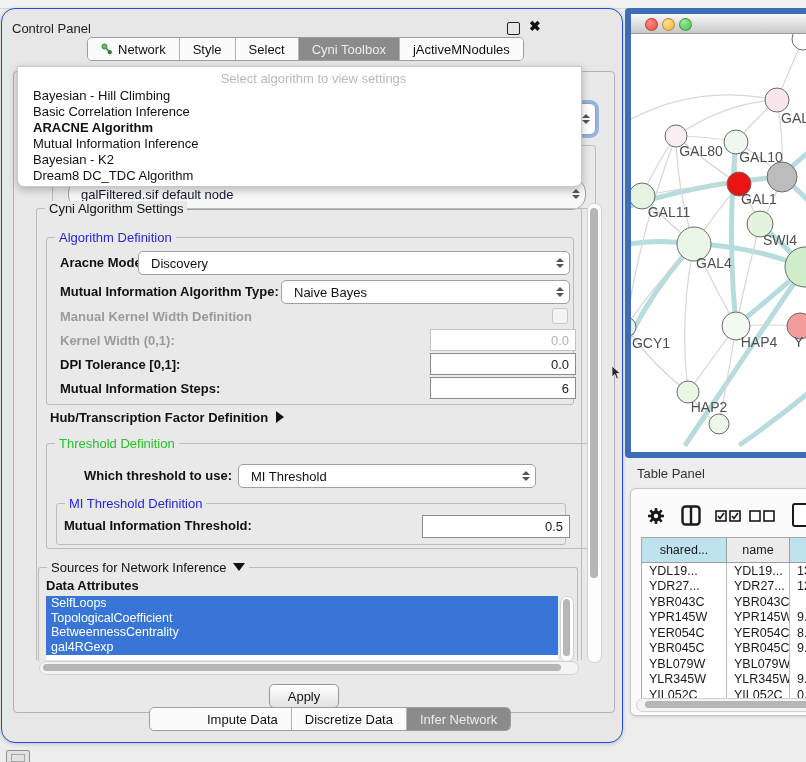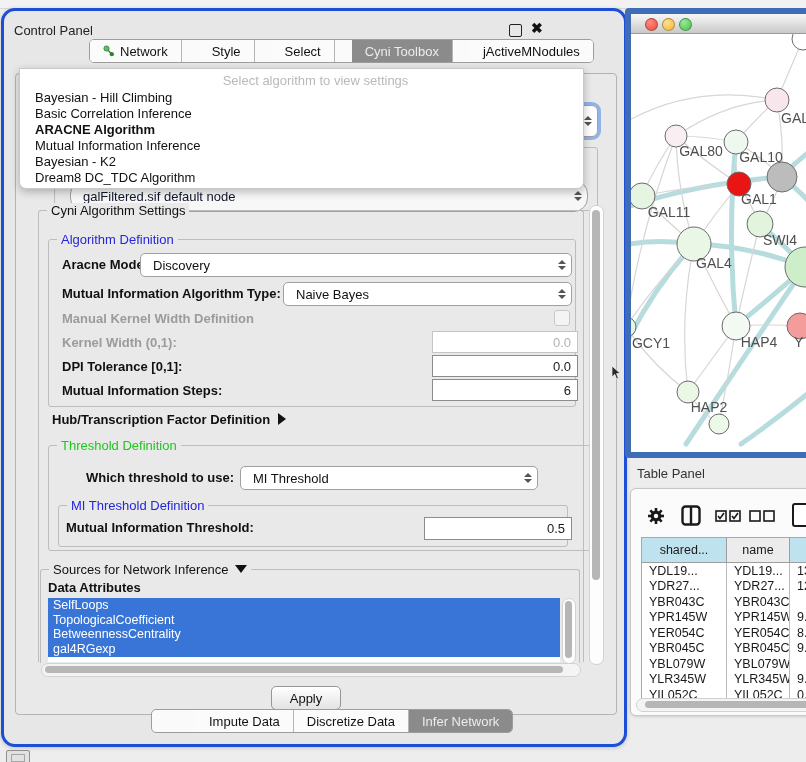--- a/index.html
+++ b/index.html
@@ -2,21 +2,21 @@
 <html><head>
 <meta charset="utf-8">
 <style>
   html,body{margin:0;padding:0;background:#ededed;}
   .screen{position:relative;width:806px;height:762px;overflow:hidden;background:#ededed;
           font-family:"Liberation Sans",sans-serif;color:#1a1a1a;}
   .abs{position:absolute;}
 
   
   .topstrip{left:0;top:0;width:806px;height:8px;background:#f2f2f2;border-bottom:1px solid #d8d8d8;}
-  .cpwin{left:1px;top:8px;width:620px;height:733px;background:#e7e7e7;border:3px solid #1d4ed8;
+  .cpwin{left:1px;top:8px;width:620px;height:733px;background:#e7e7e7;border:1px solid #1d4ed8;
          border-radius:14px;box-shadow:0 1px 4px rgba(0,0,0,.18);}
   .cp-title{left:10px;top:12px;font-size:13px;color:#222;}
   .float-btn{left:505px;top:13px;width:11px;height:11px;border:1.5px solid #222;border-radius:2px;background:transparent;}
   .close-btn{left:527px;top:9px;font-size:14px;font-weight:bold;color:#111;line-height:16px;}
 
   
   .tabstrip{display:flex;align-items:stretch;height:22px;border:1px solid #9d9d9d;border-radius:5px;
             background:#fafafa;overflow:hidden;font-size:13px;}
   .tab{display:flex;align-items:center;gap:5px;padding:0 13px;background:#fbfbfb;border-right:1px solid #b5b5b5;
        color:#111;white-space:nowrap;cursor:default;}
@@ -112,21 +112,21 @@
 
 <div class="screen">
 
   <div class="abs topstrip"></div>
 
   <div class="abs cpwin">
     <div class="abs cp-title">Control Panel</div>
     <div class="abs float-btn"></div>
     <div class="abs close-btn">✖</div>
 
-    <div class="abs tabstrip" style="left:85px;top:28px;gap:17px;" id="top-tabs">
+    <div class="abs tabstrip" style="left:85px;top:28px;" id="top-tabs">
         <div class="tab">
           <span class="tabicon">
             <svg width="12" height="12" viewBox="0 0 12 12">
               <line x1="3.5" y1="3.5" x2="8.5" y2="9" stroke="#2e7d32" stroke-width="1.3"></line>
               <circle cx="3.5" cy="3.5" r="2.6" fill="#66bb6a" stroke="#2e7d32" stroke-width="0.8"></circle>
               <circle cx="8.8" cy="9.2" r="2.1" fill="#2e7d32"></circle>
             </svg>
           </span>
           <span>Network</span>
         </div>

